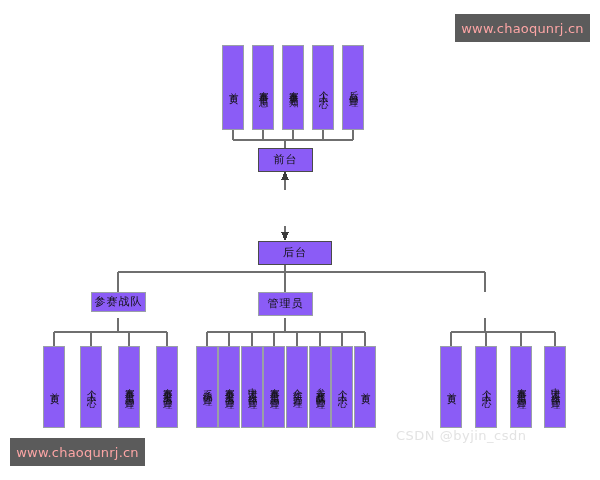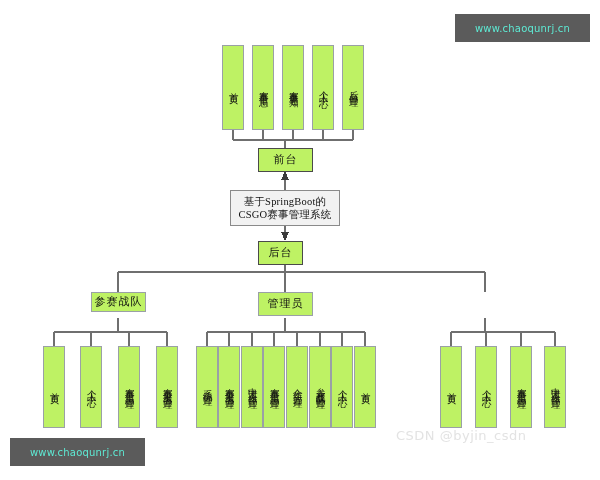--- a/index.html
+++ b/index.html
@@ -11,21 +11,21 @@
     position:relative;
   }
   #canvas{position:absolute;left:0;top:0;width:600px;height:480px;}
   svg.lines{position:absolute;left:0;top:0;width:600px;height:480px;pointer-events:none;}
 
   
   .box{
     position:absolute;
     box-sizing:border-box;
     border:1px solid #9aa0a6;
-    background:#bef264;
+    background:#8b5cf6;
     display:flex;
     align-items:center;
     justify-content:center;
     color:#111;
   }
   .box.strong{border:1px solid #4a4a4a;}
   .box.shaded{background:#f2f2f2;border:1px solid #8a8a8a;}
 
   
   .h-box{font-size:11px;letter-spacing:1px;line-height:1.25;}
@@ -39,23 +39,23 @@
     letter-spacing:2.5px;
     line-height:1;
     padding-top:4px;
     padding-bottom:4px;
   }
 
   
   .wm{
     position:absolute;
     background:#5b5b5b;
-    color:#5eead4;
+    color:#fca5a5;
     font-family:"DejaVu Sans","Liberation Sans",sans-serif;
-    font-size:10px;
+    font-size:13px;
     letter-spacing:.2px;
     display:flex;align-items:center;justify-content:center;
   }
   .wm-faint{
     position:absolute;
     color:#e3e3e3;
     font-family:"DejaVu Sans","Liberation Sans",sans-serif;
     font-size:13px;
     letter-spacing:.5px;
     white-space:nowrap;
@@ -129,26 +129,22 @@
     <span>个人中心</span>
   </div>
   <div class="box v-box" style="left:342px;top:45px;width:22px;height:85px;">
     <span>后台管理</span>
   </div>
 
   <div class="box h-box strong" style="left:258px;top:148px;width:55px;height:24px;">
     <span>前台</span>
   </div>
 
-  <div class="box h-box title shaded" style="left:230px;top:190px;width:110px;height:36px;">
-    <span>基于SpringBoot的
-CSGO赛事管理系统</span>
-  </div>
-
-  <div class="box h-box strong" style="left:258px;top:241px;width:45px;height:24px;">
+
+  <div class="box h-box strong" style="left:258px;top:241px;width:74px;height:24px;">
     <span>后台</span>
   </div>
 
   <div class="box h-box" style="left:91px;top:292px;width:55px;height:20px;">
     <span>参赛战队</span>
   </div>
   <div class="box h-box" style="left:258px;top:292px;width:55px;height:24px;">
     <span>管理员</span>
   </div>
 

